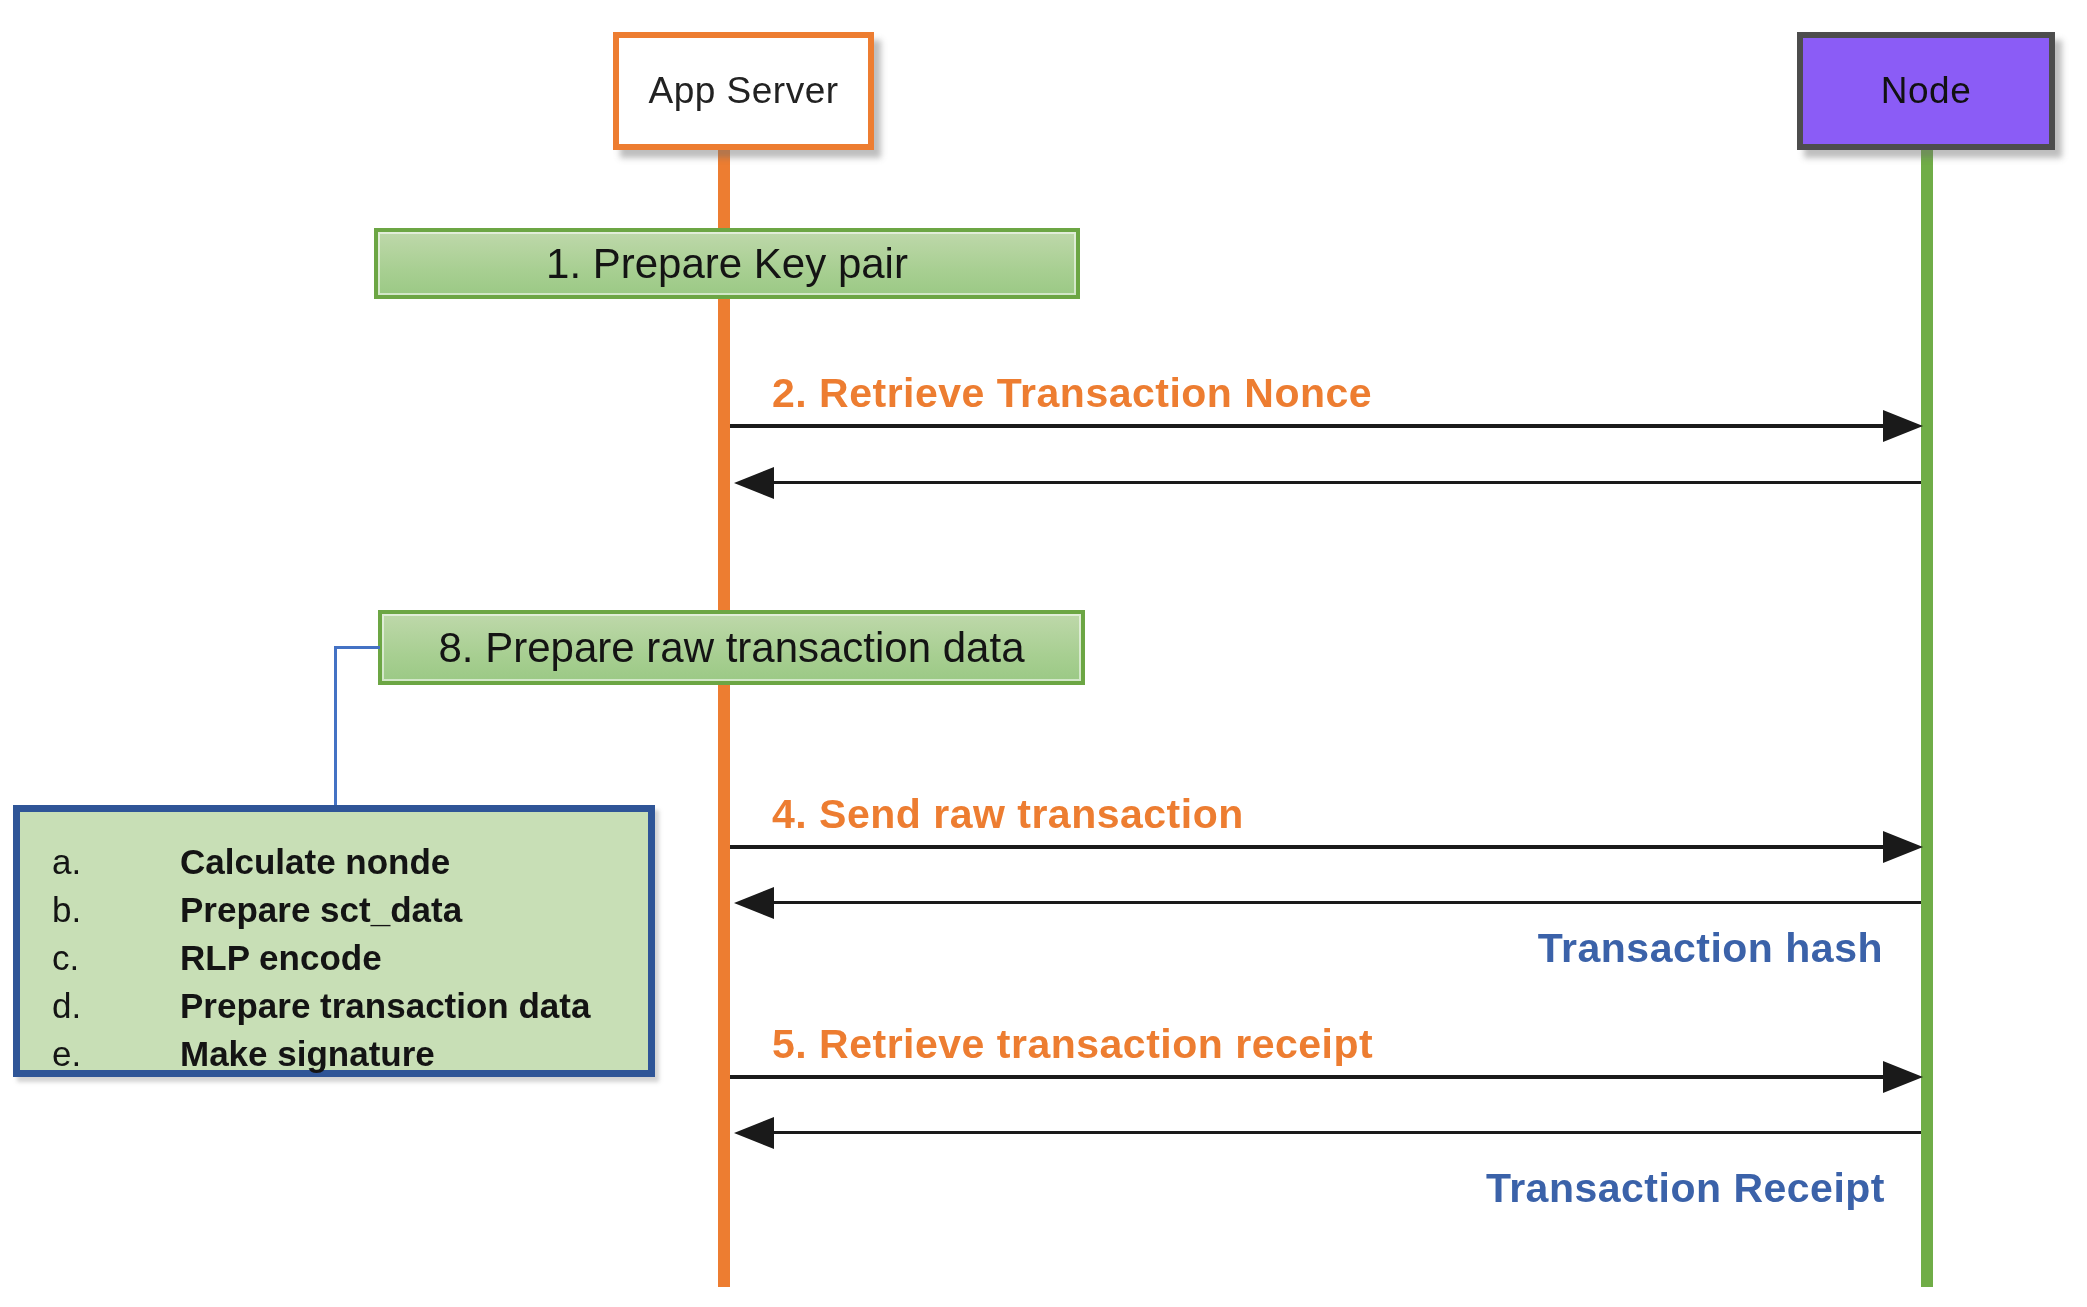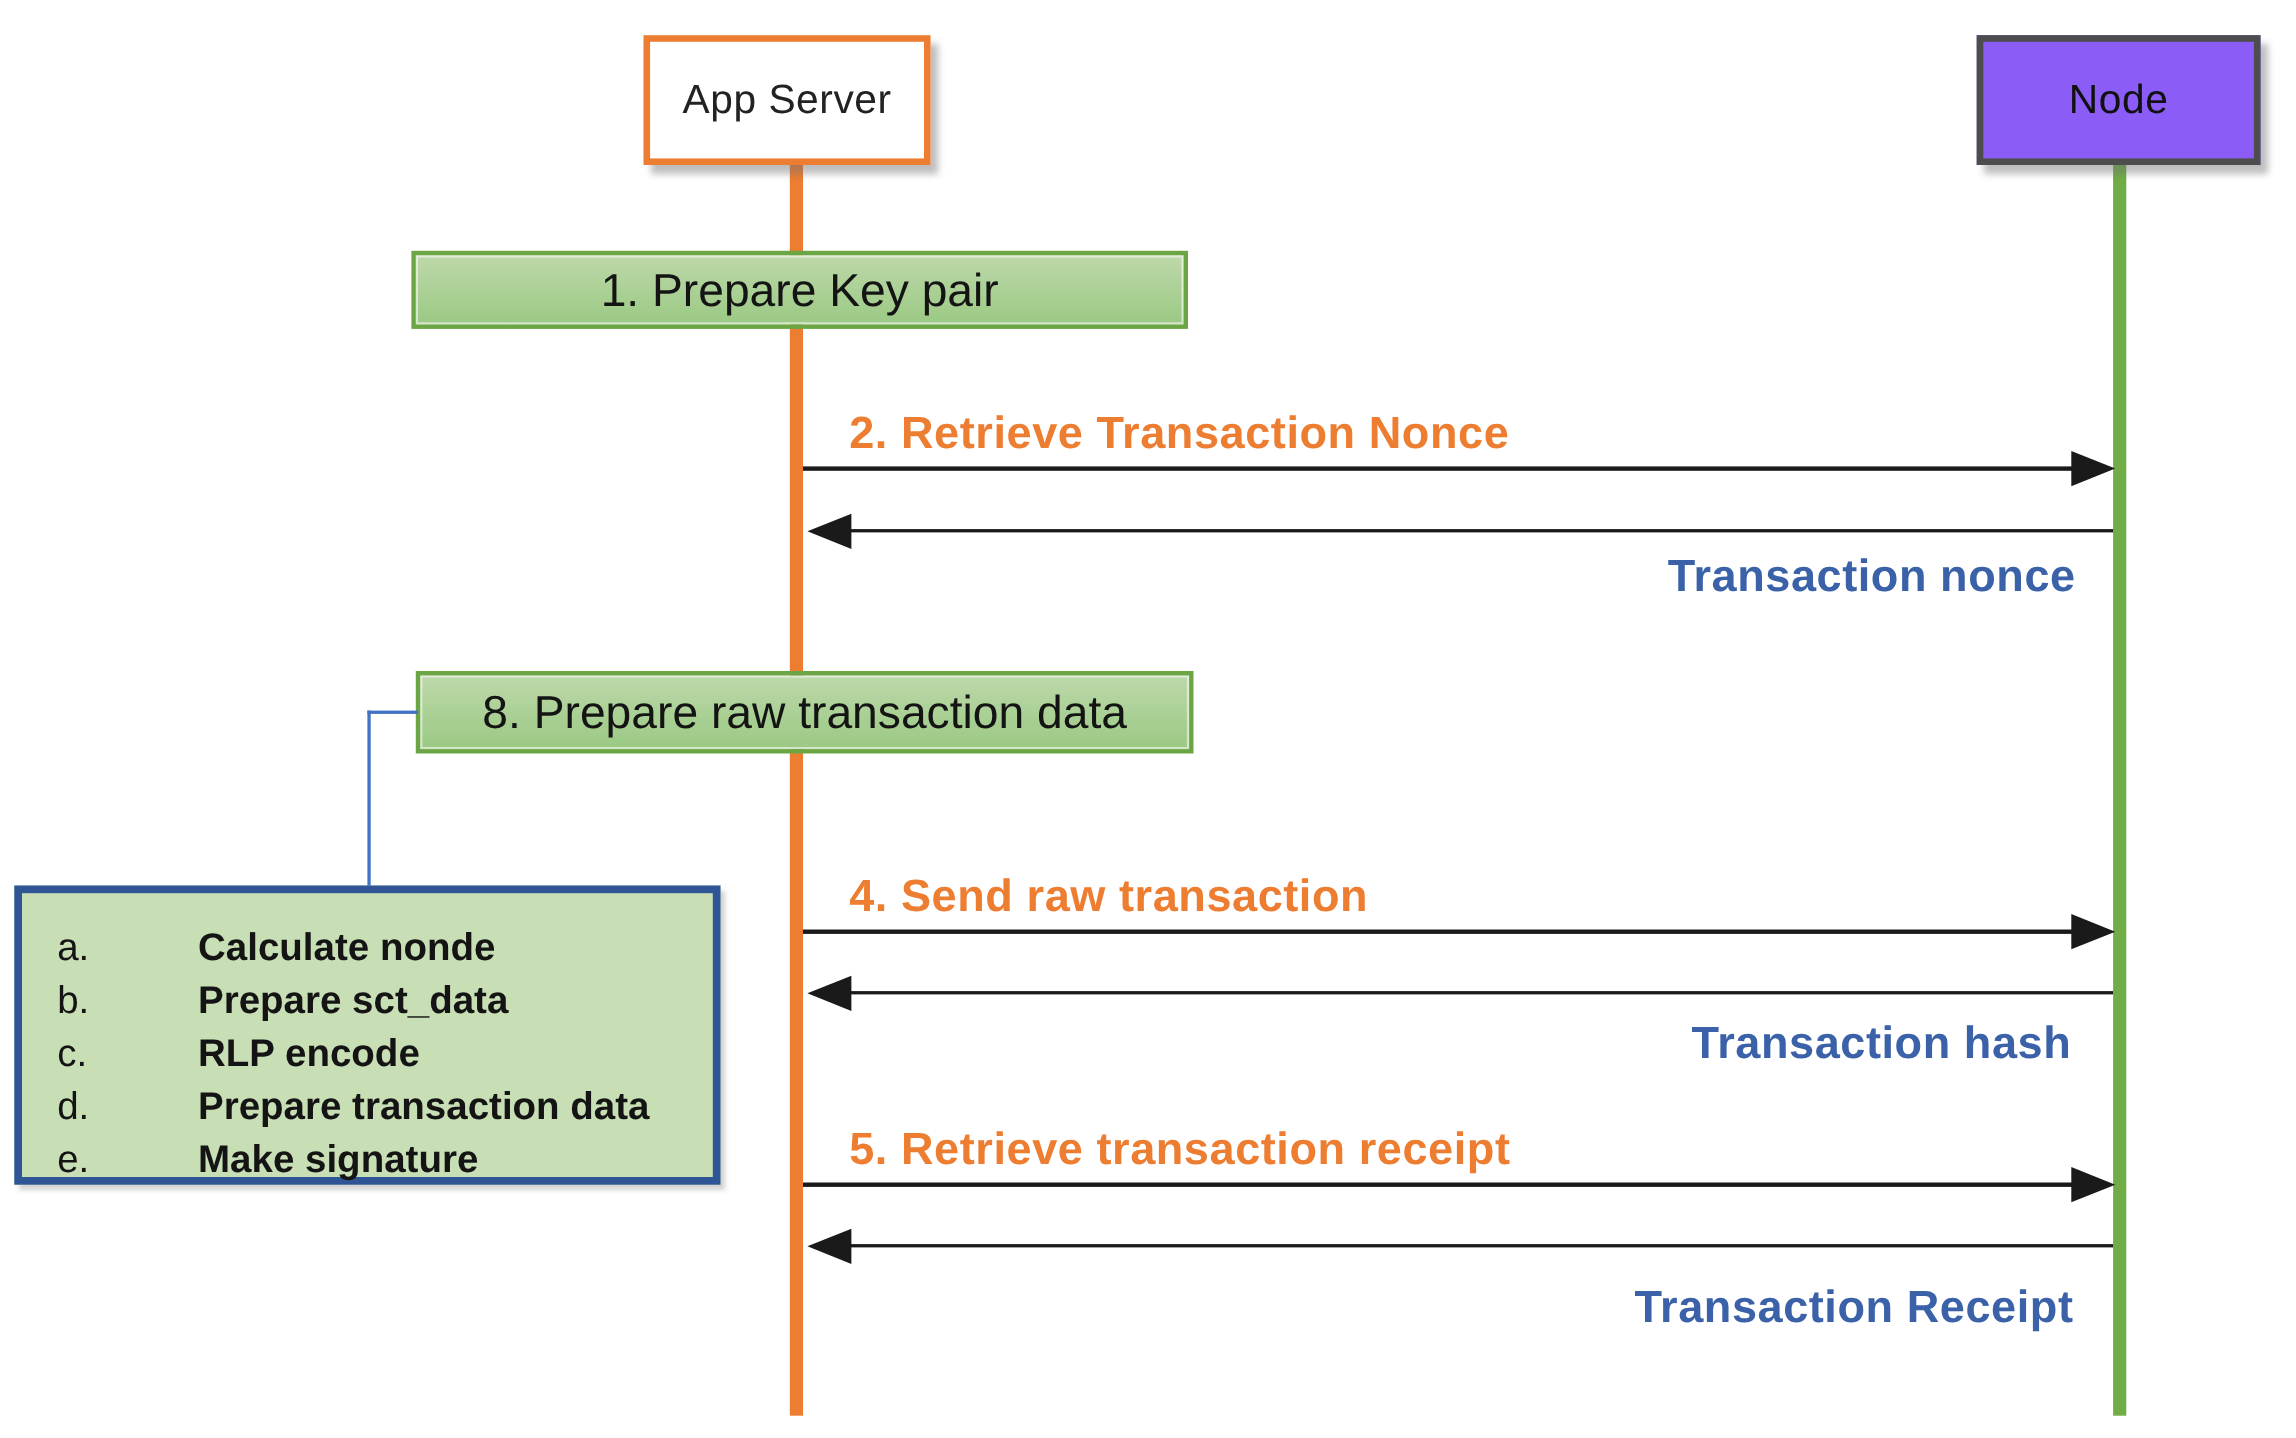--- a/index.html
+++ b/index.html
@@ -17,21 +17,21 @@
   .lifeline.orange{left:718px;background:#ED7D31;}
   .lifeline.green{left:1921px;background:#70AD47;}
 
   
   .actor{
     height:118px;display:flex;align-items:center;justify-content:center;
     font-size:37px;color:#222;letter-spacing:0.5px;
     box-shadow:7px 8px 6px rgba(110,110,110,0.45);
     box-sizing:border-box;top:32px;
   }
-  .actor.appserver{left:585px;width:261px;background:#ffffff;border:6px solid #ED7D31;}
+  .actor.appserver{left:613px;width:261px;background:#ffffff;border:6px solid #ED7D31;}
   .actor.node{left:1797px;width:258px;background:#8b5cf6;border:6px solid #4D4D4D;color:#111;}
 
   
   .stepbox{
     background:linear-gradient(180deg,#bed8aa 0%,#a8cf92 60%,#9bc985 100%);
     border:4px solid #6CA644;
     display:flex;align-items:center;justify-content:center;
     font-size:42px;font-weight:400;color:#141414;
     box-sizing:border-box;
     box-shadow:0 0 0 2px rgba(255,255,255,0.55) inset;
@@ -117,21 +117,20 @@
       <span class="txt">Make signature</span>
     </div>
   </div>
 
   <div class="abs msglabel" style="left:772px;top:370px;">2. Retrieve Transaction Nonce</div>
   <div class="abs mline" style="left:730px;top:424px;width:1157px;height:4px;"></div>
   <div class="abs head right" style="left:1883px;top:410px;"></div>
 
   <div class="abs mline" style="left:772px;top:481px;width:1149px;height:3px;"></div>
   <div class="abs head left" style="left:734px;top:467px;"></div>
-  <div class="abs replylabel" style="right:200px;top:500px;">Transaction nonce</div>
 
   <div class="abs msglabel" style="left:772px;top:791px;">4. Send raw transaction</div>
   <div class="abs mline" style="left:730px;top:845px;width:1157px;height:4px;"></div>
   <div class="abs head right" style="left:1883px;top:831px;"></div>
 
   <div class="abs mline" style="left:772px;top:901px;width:1149px;height:3px;"></div>
   <div class="abs head left" style="left:734px;top:887px;"></div>
   <div class="abs replylabel" style="right:204px;top:925px;">Transaction hash</div>
 
   <div class="abs msglabel" style="left:772px;top:1021px;">5. Retrieve transaction receipt</div>

